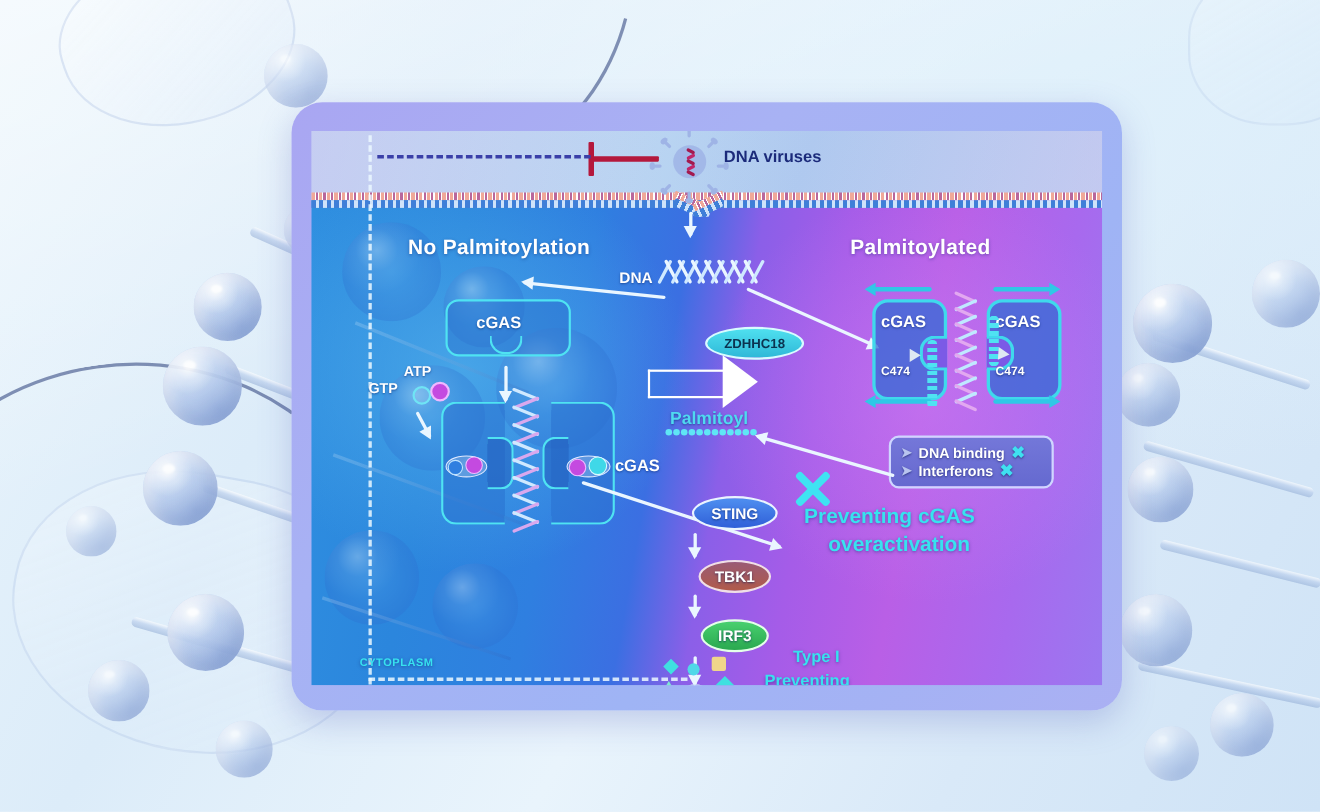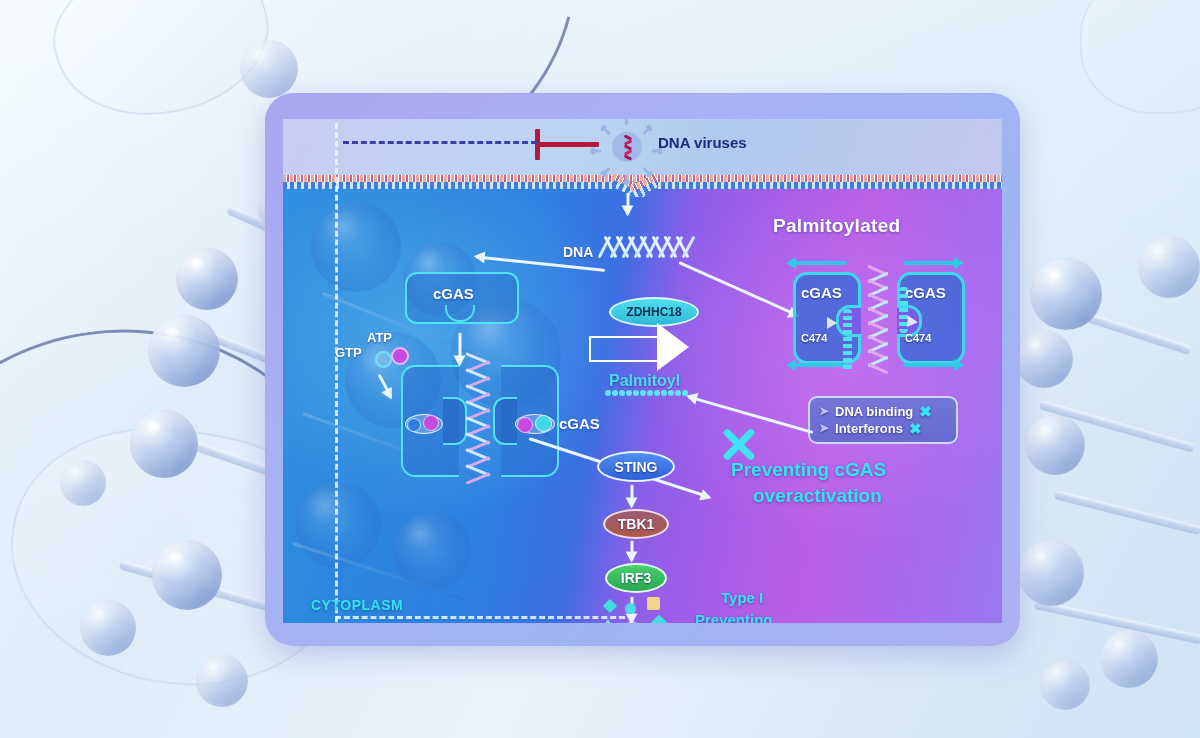--- a/index.html
+++ b/index.html
@@ -108,21 +108,21 @@
     text-shadow:0 1px 2px rgba(10,40,110,.6);}
 
   
   .arrow{position:absolute;background:#eaf6ff;transform-origin:0 50%;height:3px;border-radius:2px;}
   .arrow.head::after{content:"";position:absolute;right:-2px;top:50%;
     width:0;height:0;border-left:11px solid #eaf6ff;
     border-top:6px solid transparent;border-bottom:6px solid transparent;transform:translateY(-50%);}
 
   
   .oval{position:absolute;border-radius:50%;display:flex;align-items:center;justify-content:center;
-    color:#fff;font-weight:bold;font-size:14px;text-shadow:0 1px 2px rgba(10,30,90,.65);}
+    color:#fff;font-weight:bold;font-size:14px;text-shadow:0 1px 2px rgba(10,30,90,.65);margin-left:32px;}
   .oval-sting{background:linear-gradient(180deg,#4f8ff0,#2f5fd8);border:2.5px solid #eaf4ff;}
   .oval-tbk1{background:linear-gradient(180deg,#9a5b74,#b05a4a);border:2.5px solid #f0dfe6;}
   .oval-irf3{background:linear-gradient(180deg,#48d06f,#2aa84f);border:2.5px solid #e4ffe9;}
   .oval-zdhhc{background:linear-gradient(180deg,#4fe0ef,#2fb8d8);border:2px solid #d8fbff;font-size:12px;color:#0b3350;text-shadow:none;}
 
   
   .blockarrow{position:absolute;}
   .ba-shaft{position:absolute;left:0;top:12px;width:72px;height:22px;
     border:2.5px solid #ffffff;border-right:none;background:transparent;}
   .ba-head-outline{position:absolute;left:68px;top:-1px;width:0;height:0;
@@ -295,20 +295,21 @@
           <span style="top:20px;background:#a3194f;transform:rotate(26deg);"></span>
         </div>
       </div>
 
       <div class="inhib-line" style="left:256px;top:23px;width:60px;"></div>
       <div class="inhib-cap" style="left:252px;top:10px;height:31px;"></div>
       <div class="dashline" style="left:60px;top:22px;width:194px;"></div>
 
       <span class="lbl" style="left:375px;top:15px;font-size:15px;font-weight:bold;color:#1b2a7a;">DNA viruses</span>
 
+      <span class="lbl title-half" style="left:88px;top:96px;">No Palmitoylation</span>
       <span class="lbl title-half" style="left:490px;top:96px;">Palmitoylated</span>
 
       <div class="arrow head" style="left:345px;top:72px;width:22px;transform:rotate(90deg);"></div>
       <span class="lbl" style="left:280px;top:125px;font-size:14px;font-weight:bold;color:#ffffff;text-shadow:0 1px 2px rgba(10,40,110,.6);">DNA</span>
 
       <div class="helixh" style="left:320px;top:116px;width:90px;height:24px;">
         <span style="left:0px;background:#cfe9ff;transform:rotate(28deg);"></span>
         <span style="left:6px;background:#eaf6ff;transform:rotate(-28deg);"></span>
         <span style="left:12px;background:#cfe9ff;transform:rotate(28deg);"></span>
         <span style="left:18px;background:#eaf6ff;transform:rotate(-28deg);"></span>
@@ -489,20 +490,20 @@
 
       <div>
         <div class="dia" style="left:322px;top:482px;width:10px;height:10px;"></div>
         <div class="circ" style="left:342px;top:484px;width:11px;height:11px;"></div>
         <div class="sq" style="left:364px;top:478px;width:13px;height:13px;"></div>
         <div class="tri" style="left:318px;top:500px;"></div>
         <div class="ellip" style="left:340px;top:503px;width:18px;height:9px;"></div>
         <div class="dia" style="left:370px;top:498px;width:12px;height:12px;"></div>
       </div>
 
-      <span class="lbl cyan-head" style="left:28px;top:478px;font-size:14px;letter-spacing:.5px;">CYTOPLASM</span>
+      <span class="lbl cyan-head" style="left:44px;top:478px;font-size:10px;letter-spacing:.5px;">CYTOPLASM</span>
 
       <span class="lbl cyan-head" style="left:438px;top:470px;font-size:15px;">Type I</span>
       <span class="lbl cyan-head" style="left:412px;top:492px;font-size:15px;">Preventing</span>
 
     </div>
   </div>
 </div>
 
 </body></html>

